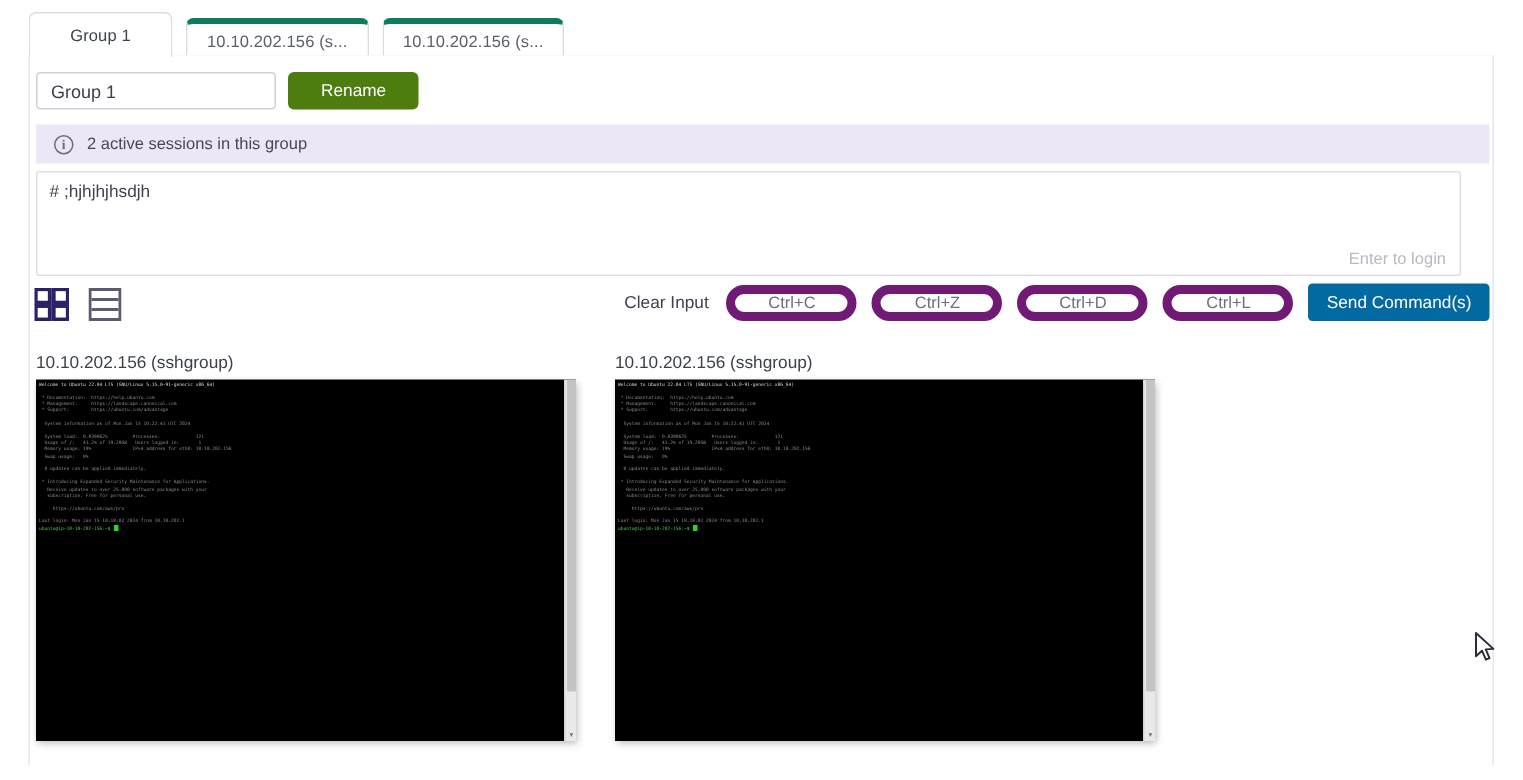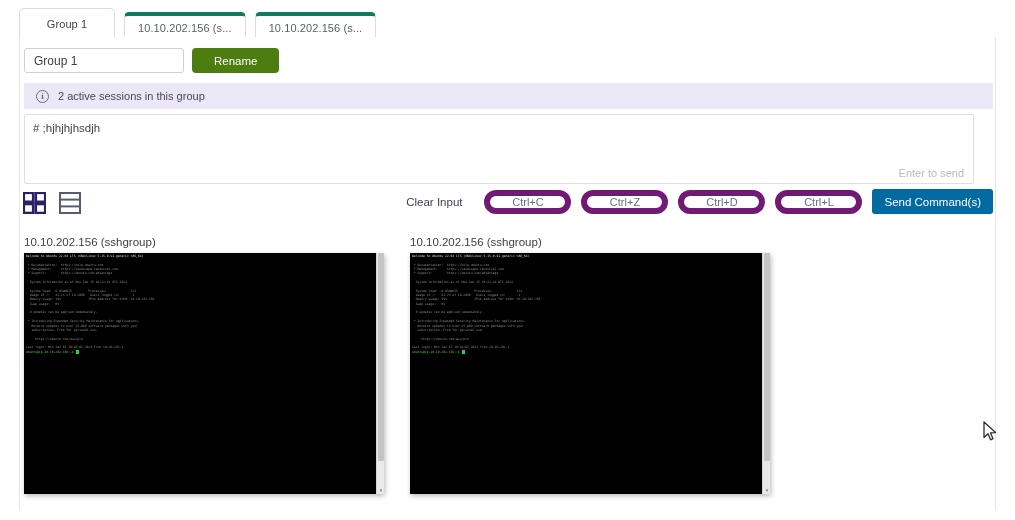--- a/index.html
+++ b/index.html
@@ -110,21 +110,21 @@
     position: absolute; left: 3px; top: 3px;
     display: flex; gap: 13px; align-items: center;
   }
   .vt { cursor: pointer; display:block; }
   .actions {
     position: absolute; right: 0px; top: 0px;
     display: flex; align-items: center; gap: 10px;
   }
   .clear-input {
     font-size: 11.5px; color: #3d4250; cursor: pointer;
-    margin-right: 12px;
+    margin-right: 2px;
   }
   .ctrl-btn {
     width: 87px; height: 24px;
     border: 6px solid #701a75; border-radius: 12px;
     background: #fff; color: #6b6f7d;
     font-size: 11px; font-family: "Liberation Sans", sans-serif;
     cursor: pointer;
   }
   .send-btn {
     height: 25px; padding: 0 12px;
@@ -206,21 +206,21 @@
       <button class="rename-btn">Rename</button>
     </div>
 
     <div class="banner">
       <span class="info-icon">i</span>
       <span>2 active sessions in this group</span>
     </div>
 
     <div class="cmdbox">
       <div class="cmdtext"># ;hjhjhjhsdjh</div>
-      <div class="cmdhint">Enter to send</div>
+      <div class="cmdhint">Enter to login</div>
     </div>
 
     <div class="toolbar">
 
       <div class="viewtoggles">
         <svg class="vt" width="23" height="22" viewBox="0 0 23 22">
           <rect x="0.8" y="0.8" width="9.4" height="9.0" fill="none" stroke="#2c2069" stroke-width="2.6"></rect>
           <rect x="12.8" y="0.8" width="9.4" height="9.0" fill="none" stroke="#2c2069" stroke-width="2.6"></rect>
           <rect x="0.8" y="12.0" width="9.4" height="9.0" fill="none" stroke="#2c2069" stroke-width="2.6"></rect>
           <rect x="12.8" y="12.0" width="9.4" height="9.0" fill="none" stroke="#2c2069" stroke-width="2.6"></rect>

